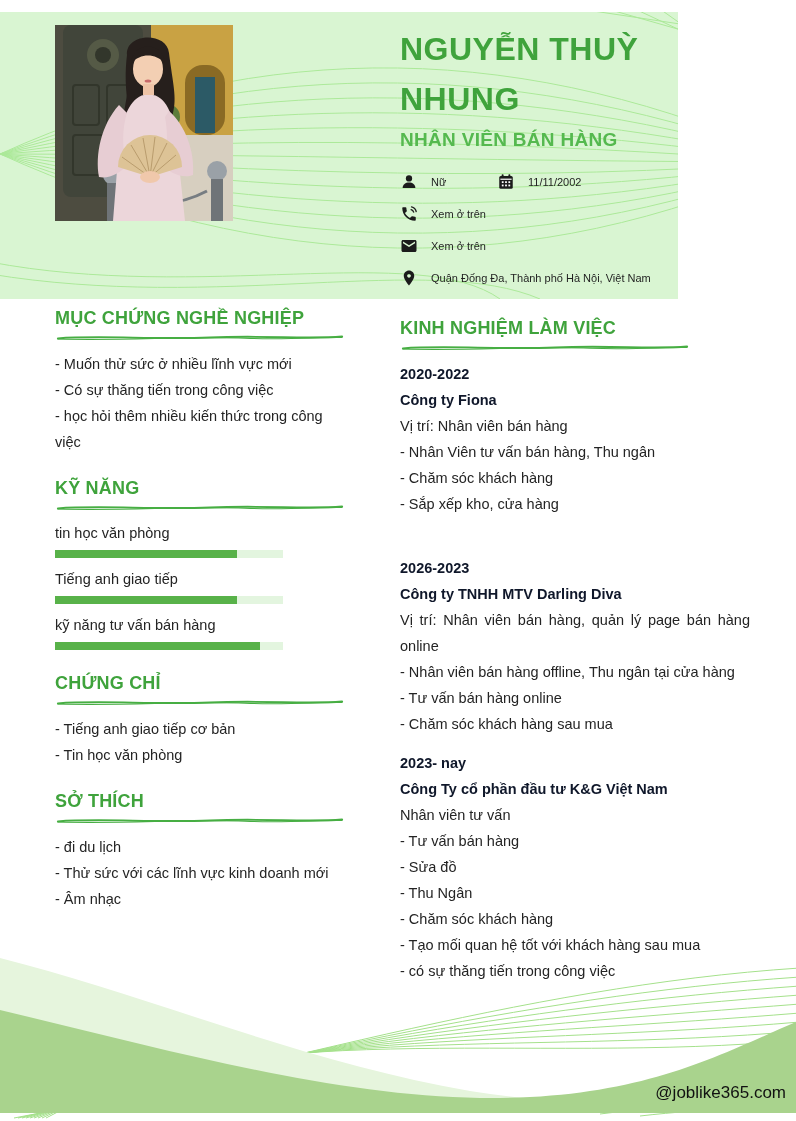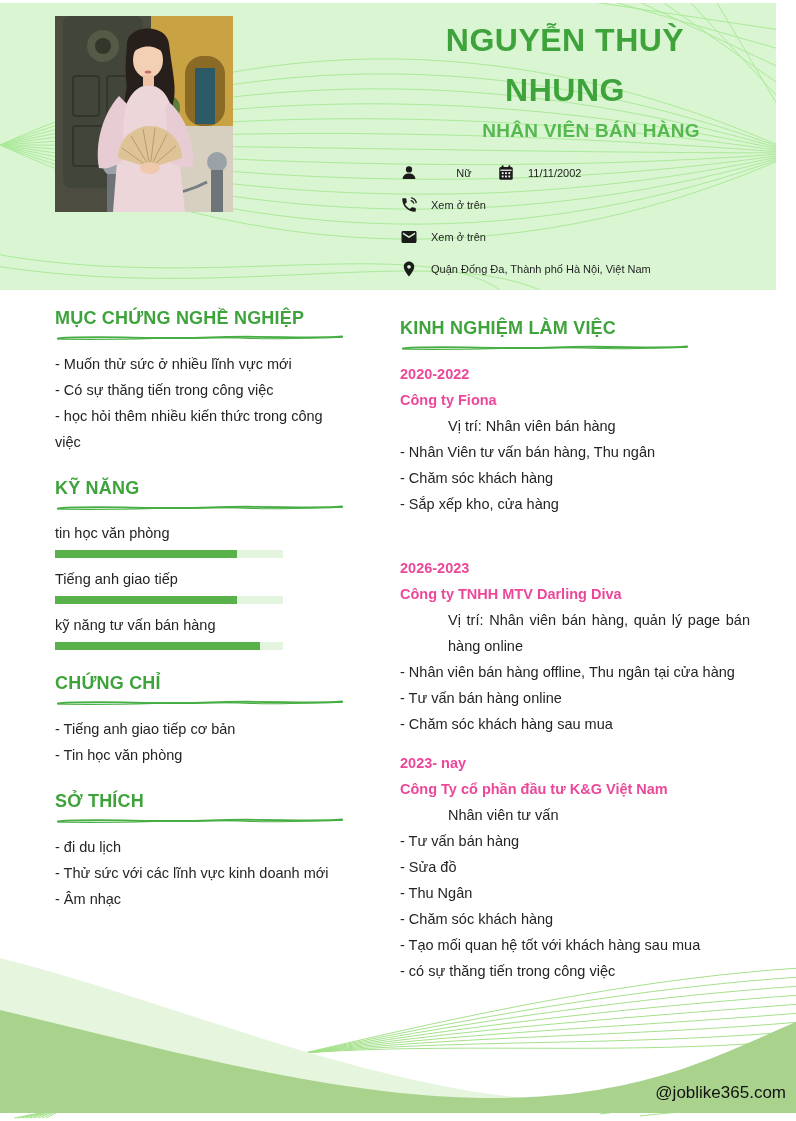--- a/index.html
+++ b/index.html
@@ -5,22 +5,22 @@
   * { box-sizing: border-box; margin: 0; padding: 0; }
   html,body { background:#ffffff; }
   .page {
     position: relative; width: 796px; height: 1121px;
     background: #ffffff; overflow: hidden;
     font-family: "Liberation Sans", "DejaVu Sans", sans-serif;
     color: #242424;
   }
   
   .header {
-    position: absolute; left: 0; top: 3px; width: 776px; height: 287px;
-    background: #d9f5d2; overflow: hidden; text-align: center;
+    position: absolute; left: 0; top: 12px; width: 678px; height: 287px;
+    background: #d9f5d2; overflow: hidden;
   }
   .header-deco { position: absolute; left: 0; top: 0; width: 796px; height: 287px; }
   .photo {
     position: absolute; left: 55px; top: 13px; width: 178px; height: 196px;
     overflow: hidden;
   }
   .photo svg { display: block; }
   .header-right { position: absolute; left: 400px; top: 4px; width: 382px; }
   .name {
     width: 330px; font-size: 32px; line-height: 50px; font-weight: bold;
@@ -32,22 +32,22 @@
   .ic { width: 18px; height: 18px; margin-right: 13px; flex: 0 0 18px; }
   .ic svg { display: block; }
   .gender-value { width: 66px; }
   
   .col-left  { position: absolute; left: 55px;  top: 308px; width: 292px; }
   .col-right { position: absolute; left: 400px; top: 318px; width: 350px; }
   h2.sec-h { font-size: 18px; font-weight: bold; color: #3fa33c; letter-spacing: 0.2px; }
   .swoosh { width: 100%; max-width: 290px; height: 9px; display: block; margin: 4px 0 9px; }
   .sec { margin-bottom: 23px; }
   .item, .duty, .position, .pos-plain { font-size: 14.5px; line-height: 26px; color: #242424; }
-  .position { text-align: justify; margin-left: 48px; }
-  .bold { font-weight: bold; color: #ec4899; font-size: 14.5px; line-height: 26px; }
+  .position { text-align: justify; }
+  .bold { font-weight: bold; color: #0f172a; font-size: 14.5px; line-height: 26px; }
   
   .skill { margin-top: 4px; }
   .skill + .skill { margin-top: 9px; }
   .skill-label { font-size: 14.5px; line-height: 24px; margin-bottom: 5px; }
   .bar { width: 228px; height: 8px; background: #e3f5df; }
   .bar-fill { height: 100%; background: #58b249; }
   
   .jobs article:nth-of-type(2) { margin-top: 38px; }
   .jobs article:nth-of-type(3) { margin-top: 13px; }
   

